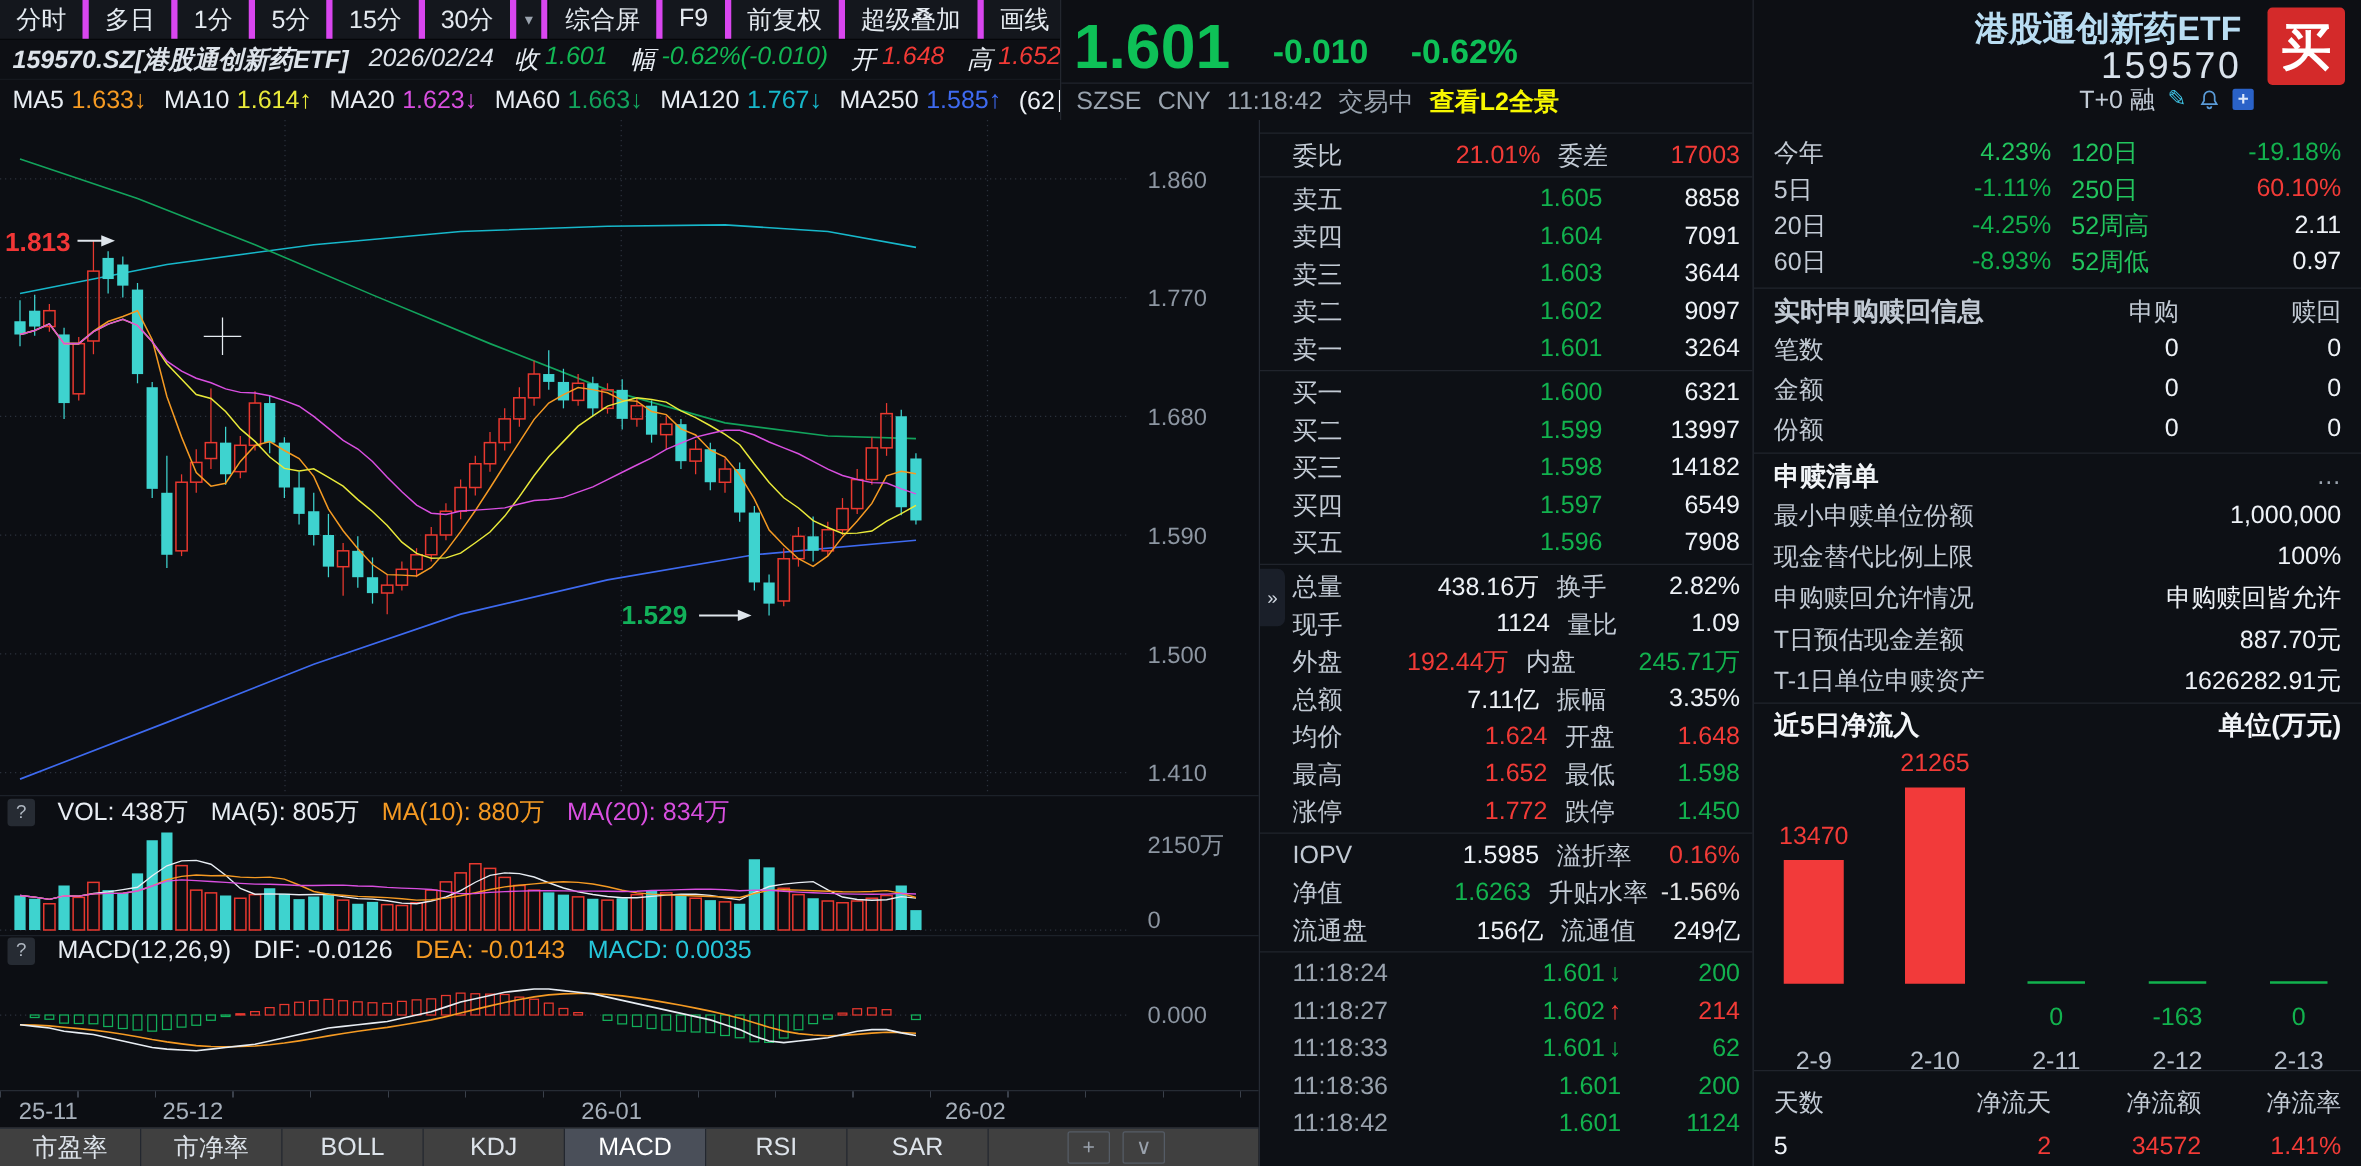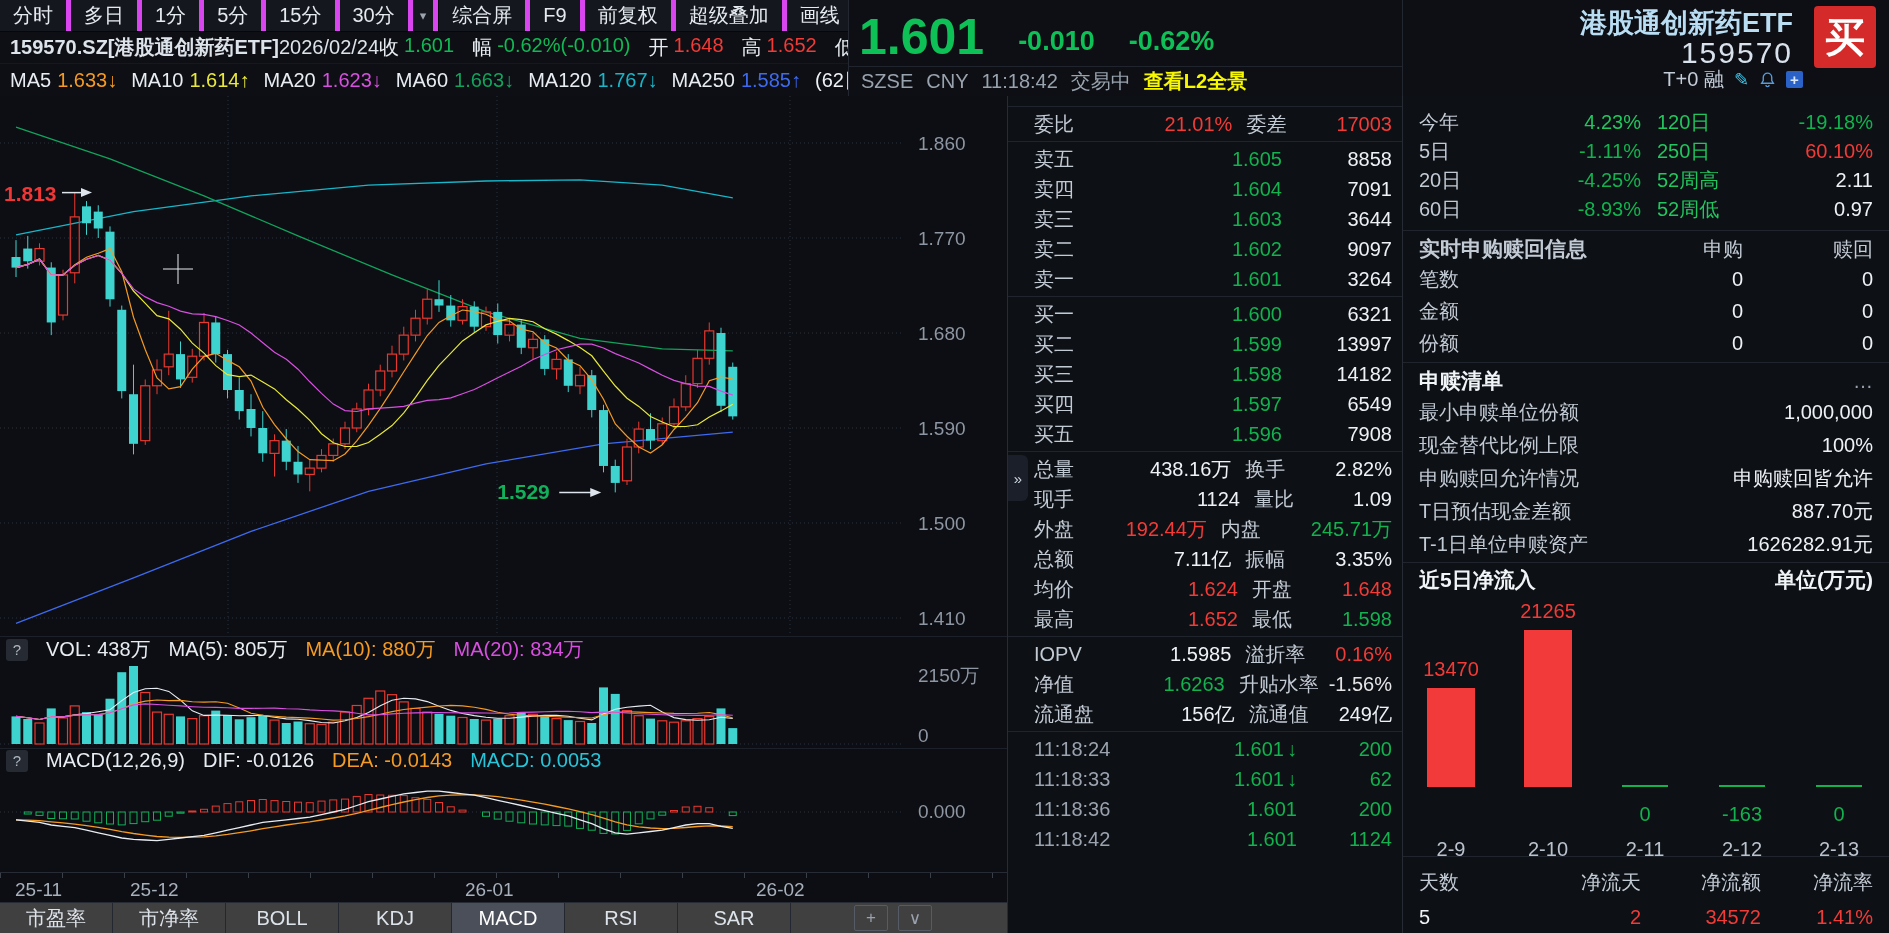--- a/index.html
+++ b/index.html
@@ -7,21 +7,21 @@
     font-family:"Liberation Sans","DejaVu Sans",sans-serif; color:#dde3ea; }
 
   
   #bandA { position:absolute; left:0; top:0; width:848px; height:96px; background:#0d0f14; }
   #toolbar { height:32px; display:flex; align-items:stretch; background:#14171d; border-bottom:1px solid #05070a; }
   .tb-cell { display:flex; align-items:center; padding:0 13px; border-right:5px solid #d946ef; color:#e4eaf0; font-size:20px; white-space:nowrap; }
   .tb-caret { padding:0 7px; color:#9aa3ae; font-size:13px; }
   .tb-spacer { flex:1; border-right:1px solid #04060a; }
   .tb-icon { font-size:19px; color:#c6cdd6; }
   .help-circ { width:19px; height:19px; border:1.5px solid #c6cdd6; border-radius:50%; display:flex; align-items:center; justify-content:center; font-size:13px; color:#c6cdd6; }
-  #infobar { height:32px; display:flex; align-items:center; padding:0 10px; font-size:20px; border-bottom:1px solid #15181e; white-space:nowrap; }
+  #infobar { height:32px; display:flex; align-items:center; gap:16px; padding:0 10px; font-size:20px; border-bottom:1px solid #15181e; white-space:nowrap;font-style:italic; }
   .if-field { display:inline-flex; gap:5px; }
   .if-label { color:#e8edf3; }
   #mabar { height:32px; display:flex; align-items:center; gap:14px; padding:0 10px; font-size:20px; white-space:nowrap; }
   .ma-item { display:inline-flex; gap:6px; }
   .ma-label { color:#e8edf3; }
   .ma-right { margin-left:auto; display:flex; align-items:center; gap:6px; }
 
   
   #bandB { position:absolute; left:848px; top:0; width:554px; height:96px; background:#0d0f14; border-left:1px solid #23272f; }
   #priceRow { height:67px; border-bottom:1px solid #20242c; display:flex; align-items:flex-end; padding:0 0 4px 10px; gap:34px; }
@@ -497,21 +497,21 @@
         <rect x="728.25" y="66.1" width="9" height="15.9" fill="#3ed3cf"></rect>
         <polyline points="16.0,54.4 27.8,55.7 39.5,57.5 51.3,54.7 63.0,54.9 74.8,52.8 86.5,51.5 98.3,49.7 110.0,47.8 121.8,38.6 133.5,30.6 145.3,26.7 157.0,26.3 168.8,29.4 180.5,38.2 192.3,48.8 204.0,53.4 215.8,53.1 227.5,53.3 239.3,53.8 251.0,53.6 262.8,53.4 274.5,55.3 286.3,56.9 298.0,57.3 309.8,58.6 321.5,60.5 333.3,61.0 345.0,58.8 356.8,55.6 368.5,50.5 380.3,43.8 392.0,38.3 403.8,36.3 415.5,36.9 427.3,39.6 439.0,44.2 450.8,48.4 462.5,51.5 474.3,53.6 486.0,55.2 497.8,56.2 509.5,56.2 521.3,55.1 533.0,54.1 544.8,53.4 556.5,53.4 568.3,54.3 580.0,56.2 591.8,57.9 603.5,52.1 615.3,47.2 627.0,45.3 638.8,44.1 650.5,43.3 662.3,49.9 674.0,55.6 685.8,57.6 697.5,58.2 709.3,57.8 721.0,55.3 732.8,56.5" fill="none" stroke="#e8edf3" stroke-width="1.1"></polyline>
         <polyline points="16.0,54.4 27.8,55.7 39.5,57.5 51.3,54.7 63.0,54.9 74.8,53.1 86.5,52.7 98.3,52.6 110.0,50.8 121.8,46.8 133.5,41.7 145.3,39.1 157.0,38.0 168.8,38.6 180.5,38.4 192.3,39.7 204.0,40.1 215.8,39.7 227.5,41.3 239.3,46.0 251.0,51.2 262.8,53.4 274.5,54.2 286.3,55.1 298.0,55.6 309.8,56.1 321.5,57.0 333.3,58.1 345.0,57.8 356.8,56.5 368.5,54.6 380.3,52.2 392.0,49.6 403.8,47.5 415.5,46.2 427.3,45.1 439.0,44.0 450.8,43.4 462.5,43.9 474.3,45.2 486.0,47.4 497.8,50.2 509.5,52.3 521.3,53.3 533.0,53.9 544.8,54.3 556.5,54.8 568.3,55.2 580.0,55.6 591.8,56.0 603.5,52.8 615.3,50.3 627.0,49.8 638.8,50.1 650.5,50.6 662.3,51.0 674.0,51.4 685.8,51.5 697.5,51.2 709.3,50.5 721.0,52.6 732.8,56.0" fill="none" stroke="#f59a23" stroke-width="1.1"></polyline>
         <polyline points="16.0,54.4 27.8,55.7 39.5,57.5 51.3,54.7 63.0,54.9 74.8,53.1 86.5,52.7 98.3,52.6 110.0,50.8 121.8,46.8 133.5,42.9 145.3,41.9 157.0,42.5 168.8,43.2 180.5,43.9 192.3,44.7 204.0,45.3 215.8,45.4 227.5,45.8 239.3,46.4 251.0,46.4 262.8,46.2 274.5,46.1 286.3,46.8 298.0,47.0 309.8,47.9 321.5,48.5 333.3,48.9 345.0,49.6 356.8,51.3 368.5,52.9 380.3,52.8 392.0,51.9 403.8,51.3 415.5,50.9 427.3,50.6 439.0,50.5 450.8,50.7 462.5,50.9 474.3,50.9 486.0,51.0 497.8,51.2 509.5,51.0 521.3,50.4 533.0,50.1 544.8,49.7 556.5,49.4 568.3,49.3 580.0,49.8 591.8,50.6 603.5,50.1 615.3,50.2 627.0,51.0 638.8,51.7 650.5,52.2 662.3,52.7 674.0,53.1 685.8,53.3 697.5,53.4 709.3,53.3 721.0,52.7 732.8,53.2" fill="none" stroke="#d94fe0" stroke-width="1.1"></polyline>
       </svg></div>
   <div id="macdHeader" class="pane-header">
       <span class="q-box">?</span>
       <span style="color:#e8edf3;">MACD(12,26,9)</span>
       <span style="color:#e8edf3;">DIF: -0.0126</span>
       <span style="color:#f59a23;">DEA: -0.0143</span>
-      <span style="color:#26c6da;">MACD: 0.0053</span>
+      <span style="color:#26c6da;">MACD: 0.0035</span>
     </div>
   <div id="macdHolder"><svg width="1007" height="100">
         <line class="grid" x1="0" y1="40" x2="903" y2="40"></line>
         <text class="axis" x="918" y="46">0.000</text>
         <rect x="24.25" y="40.0" width="7" height="2.0" fill="none" stroke="#12b05a" stroke-width="1"></rect>
         <rect x="36" y="40.0" width="7" height="3.4" fill="none" stroke="#12b05a" stroke-width="1"></rect>
         <rect x="47.75" y="40.0" width="7" height="6.5" fill="none" stroke="#12b05a" stroke-width="1"></rect>
         <rect x="59.5" y="40.0" width="7" height="6.8" fill="none" stroke="#12b05a" stroke-width="1"></rect>
         <rect x="71.25" y="40.0" width="7" height="7.0" fill="none" stroke="#12b05a" stroke-width="1"></rect>
         <rect x="83" y="40.0" width="7" height="9.2" fill="none" stroke="#12b05a" stroke-width="1"></rect>
@@ -682,20 +682,26 @@
         <span class="st-v1" style="color:#f23b37;">1.624</span>
         <span class="st-l2">开盘</span>
         <span class="st-v2" style="color:#f23b37;">1.648</span>
       </div>
       <div class="mrow">
         <span class="st-l1">最高</span>
         <span class="st-v1" style="color:#f23b37;">1.652</span>
         <span class="st-l2">最低</span>
         <span class="st-v2" style="color:#12b24e;">1.598</span>
       </div>
+      <div class="mrow">
+        <span class="st-l1">涨停</span>
+        <span class="st-v1" style="color:#f23b37;">1.772</span>
+        <span class="st-l2">跌停</span>
+        <span class="st-v2" style="color:#12b24e;">1.450</span>
+      </div>
       <div class="mdiv"></div>
       <div class="mrow">
         <span class="st-l1">IOPV</span>
         <span class="st-v1" style="color:#eef2f7;">1.5985</span>
         <span class="st-l2">溢折率</span>
         <span class="st-v2" style="color:#f23b37;">0.16%</span>
       </div>
       <div class="mrow">
         <span class="st-l1">净值</span>
         <span class="st-v1" style="color:#12b24e;">1.6263</span>
@@ -706,20 +712,25 @@
         <span class="st-l1">流通盘</span>
         <span class="st-v1" style="color:#eef2f7;">156亿</span>
         <span class="st-l2">流通值</span>
         <span class="st-v2" style="color:#eef2f7;">249亿</span>
       </div>
       <div class="mdiv"></div>
       <div class="mrow">
         <span class="tk-time">11:18:24</span>
         <span class="tk-price" style="color:#12b24e;">1.601<span class="tk-arrow" style="color:#12b24e;">↓</span></span>
         <span class="tk-vol" style="color:#12b24e;">200</span>
+      </div>
+      <div class="mrow">
+        <span class="tk-time">11:18:27</span>
+        <span class="tk-price" style="color:#12b24e;">1.602<span class="tk-arrow" style="color:#f23b37;">↑</span></span>
+        <span class="tk-vol" style="color:#f23b37;">214</span>
       </div>
       <div class="mrow">
         <span class="tk-time">11:18:33</span>
         <span class="tk-price" style="color:#12b24e;">1.601<span class="tk-arrow" style="color:#12b24e;">↓</span></span>
         <span class="tk-vol" style="color:#12b24e;">62</span>
       </div>
       <div class="mrow">
         <span class="tk-time">11:18:36</span>
         <span class="tk-price" style="color:#12b24e;">1.601</span>
         <span class="tk-vol" style="color:#12b24e;">200</span>

